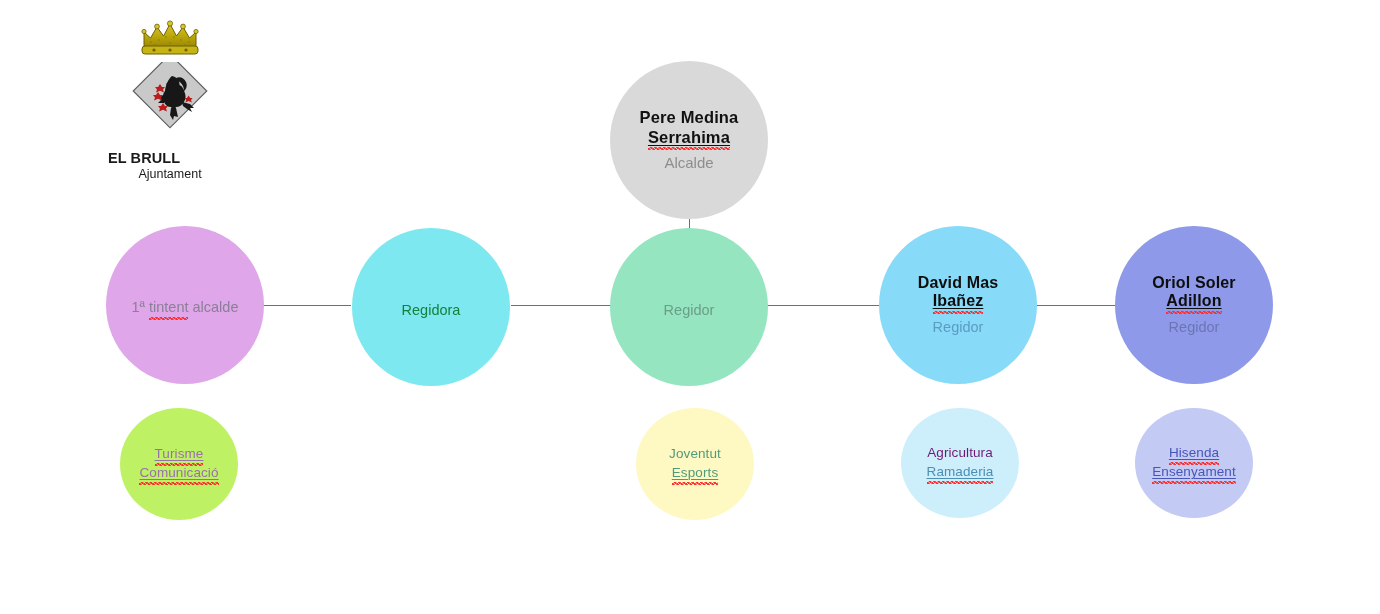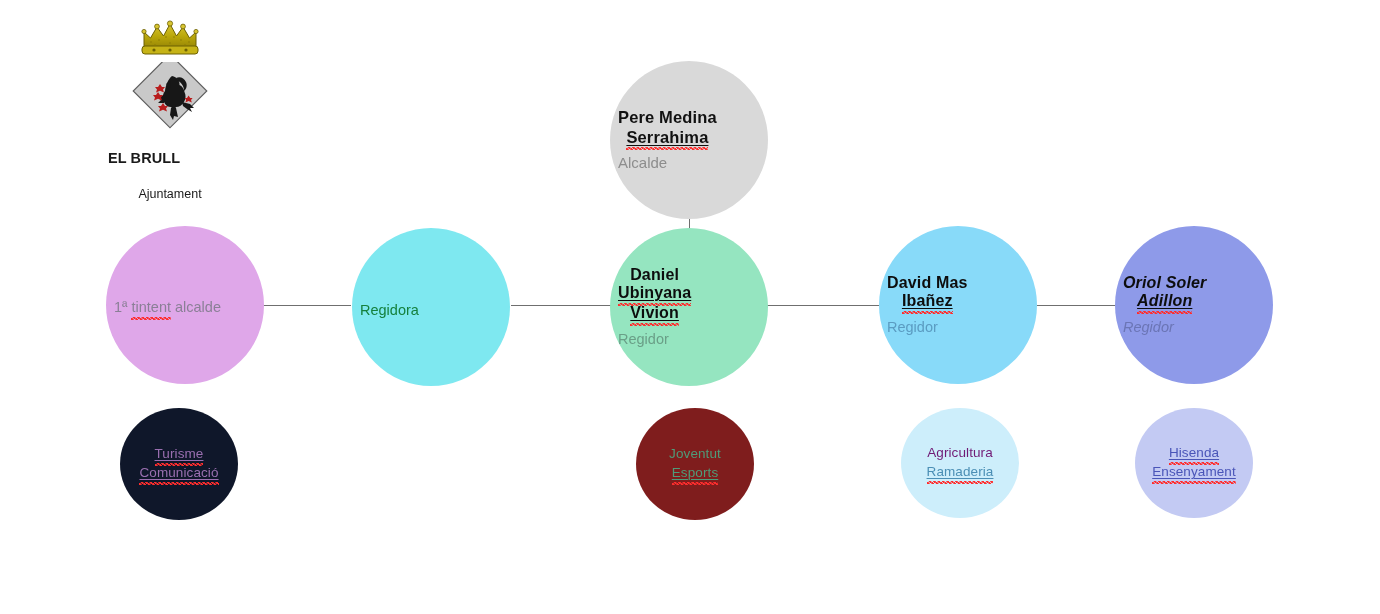--- a/index.html
+++ b/index.html
@@ -23,28 +23,27 @@
   .shield-wrap{position:absolute;left:0;top:44px;width:112px;height:78px;}
   .logo-title{
     position:absolute;left:-6px;top:133px;width:124px;
     text-align:left;font-size:14.5px;font-weight:700;color:#1a1a1a;
     letter-spacing:.1px;line-height:1.1;
   }
   .logo-sub{
     position:absolute;left:-6px;top:150px;width:124px;
     text-align:center;font-size:12.5px;font-weight:400;color:#1a1a1a;
     line-height:1.1;
-    margin-top:20px;
   }
 
   
   .node{
     position:absolute;border-radius:50%;
     display:flex;flex-direction:column;
-    align-items:flex-start;justify-content:center;
+    align-items:center;justify-content:center;
     text-align:center;box-sizing:border-box;
   }
   .node .name{
     font-weight:700;line-height:1.17;
     letter-spacing:.15px;
     padding:0 8px;
   }
   .node .role{
     line-height:1.2;padding:0 8px;
   }
@@ -176,55 +175,50 @@
     <div class="role" style="color:#8a7f96;">
       <span>1ª </span><span class="sp">tintent</span><span> alcalde</span>
     </div>
   </div>
 
   <div class="node main-node" style="left:352px;top:228px;width:158px;height:158px;background:#7ee8f0;">
     <div class="role" style="color:#15803d;">Regidora</div>
   </div>
 
   <div class="node main-node" style="left:610px;top:228px;width:158px;height:158px;background:#95e5c0;">
-    <div class="name">
-      <span>Daniel</span><br>
-      <span class="sp ul">Ubinyana</span><br>
-      <span class="sp ul">Vivion</span>
-    </div>
     <div class="role" style="color:#6a9f87;">Regidor</div>
   </div>
 
   <div class="node main-node" style="left:879px;top:226px;width:158px;height:158px;background:#88daf9;">
     <div class="name">
       <span>David Mas</span><br>
       <span class="sp ul">Ibañez</span>
     </div>
     <div class="role" style="color:#5b9cc2;">Regidor</div>
   </div>
 
-  <div class="node main-node" style="left:1115px;top:226px;width:158px;height:158px;background:#8e9ae9;font-style:italic;">
+  <div class="node main-node" style="left:1115px;top:226px;width:158px;height:158px;background:#8e9ae9;">
     <div class="name">
       <span>Oriol Soler</span><br>
       <span class="sp ul">Adillon</span>
     </div>
     <div class="role" style="color:#6b75b5;">Regidor</div>
   </div>
 
-  <div class="dept" style="left:120px;top:408px;width:118px;height:112px;background:#0f172a;">
+  <div class="dept" style="left:120px;top:408px;width:118px;height:112px;background:#bef264;">
     <div class="dept-line" style="color:#9a6fb0;">
       <span class="sp ul">Turisme</span>
     </div>
     <div class="dept-line" style="color:#9a6fb0;">
       <span class="sp ul">Comunicació</span>
     </div>
   </div>
 
 
-  <div class="dept" style="left:636px;top:408px;width:118px;height:112px;background:#7f1d1d;align-items:center;">
+  <div class="dept" style="left:636px;top:408px;width:118px;height:112px;background:#fef9c3;align-items:center;">
     <div class="dept-line" style="color:#4f9b79;">
       <span>Joventut</span>
     </div>
     <div class="dept-line" style="color:#4f9b79;">
       <span class="sp ul">Esports</span>
     </div>
   </div>
 
   <div class="dept" style="left:901px;top:408px;width:118px;height:110px;background:#cdeefb;">
     <div class="dept-line" style="color:#701a75;">

